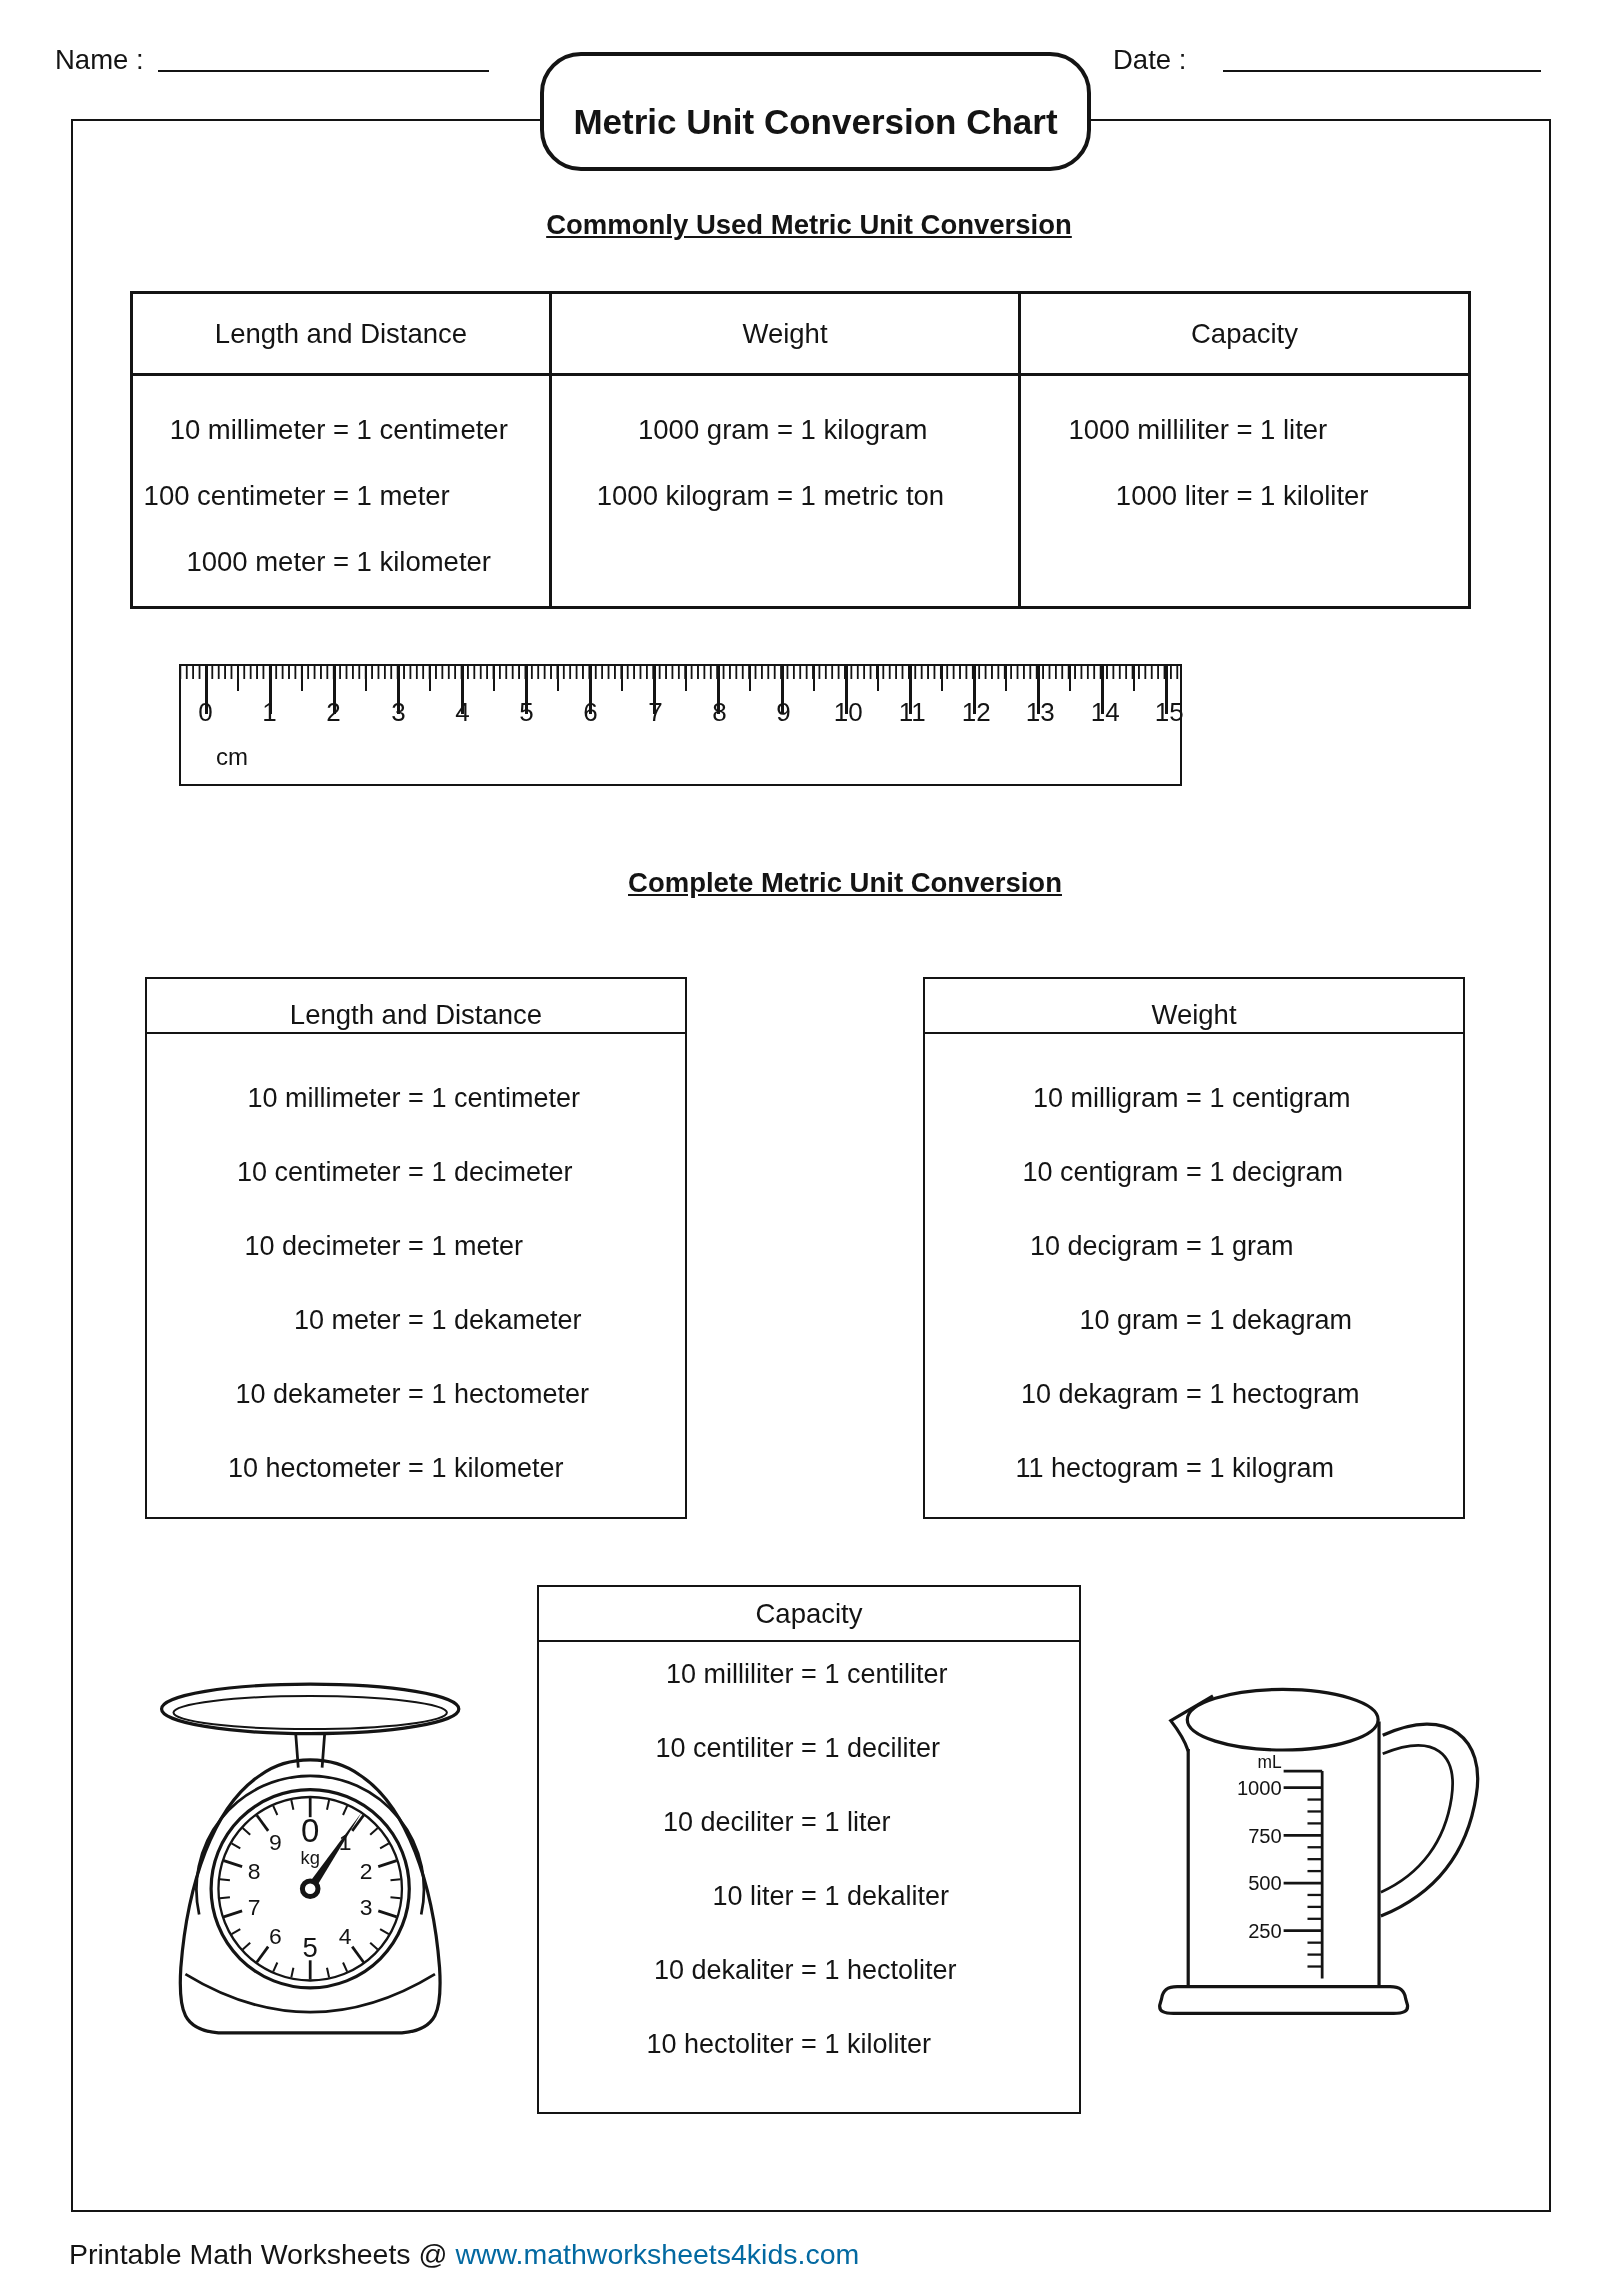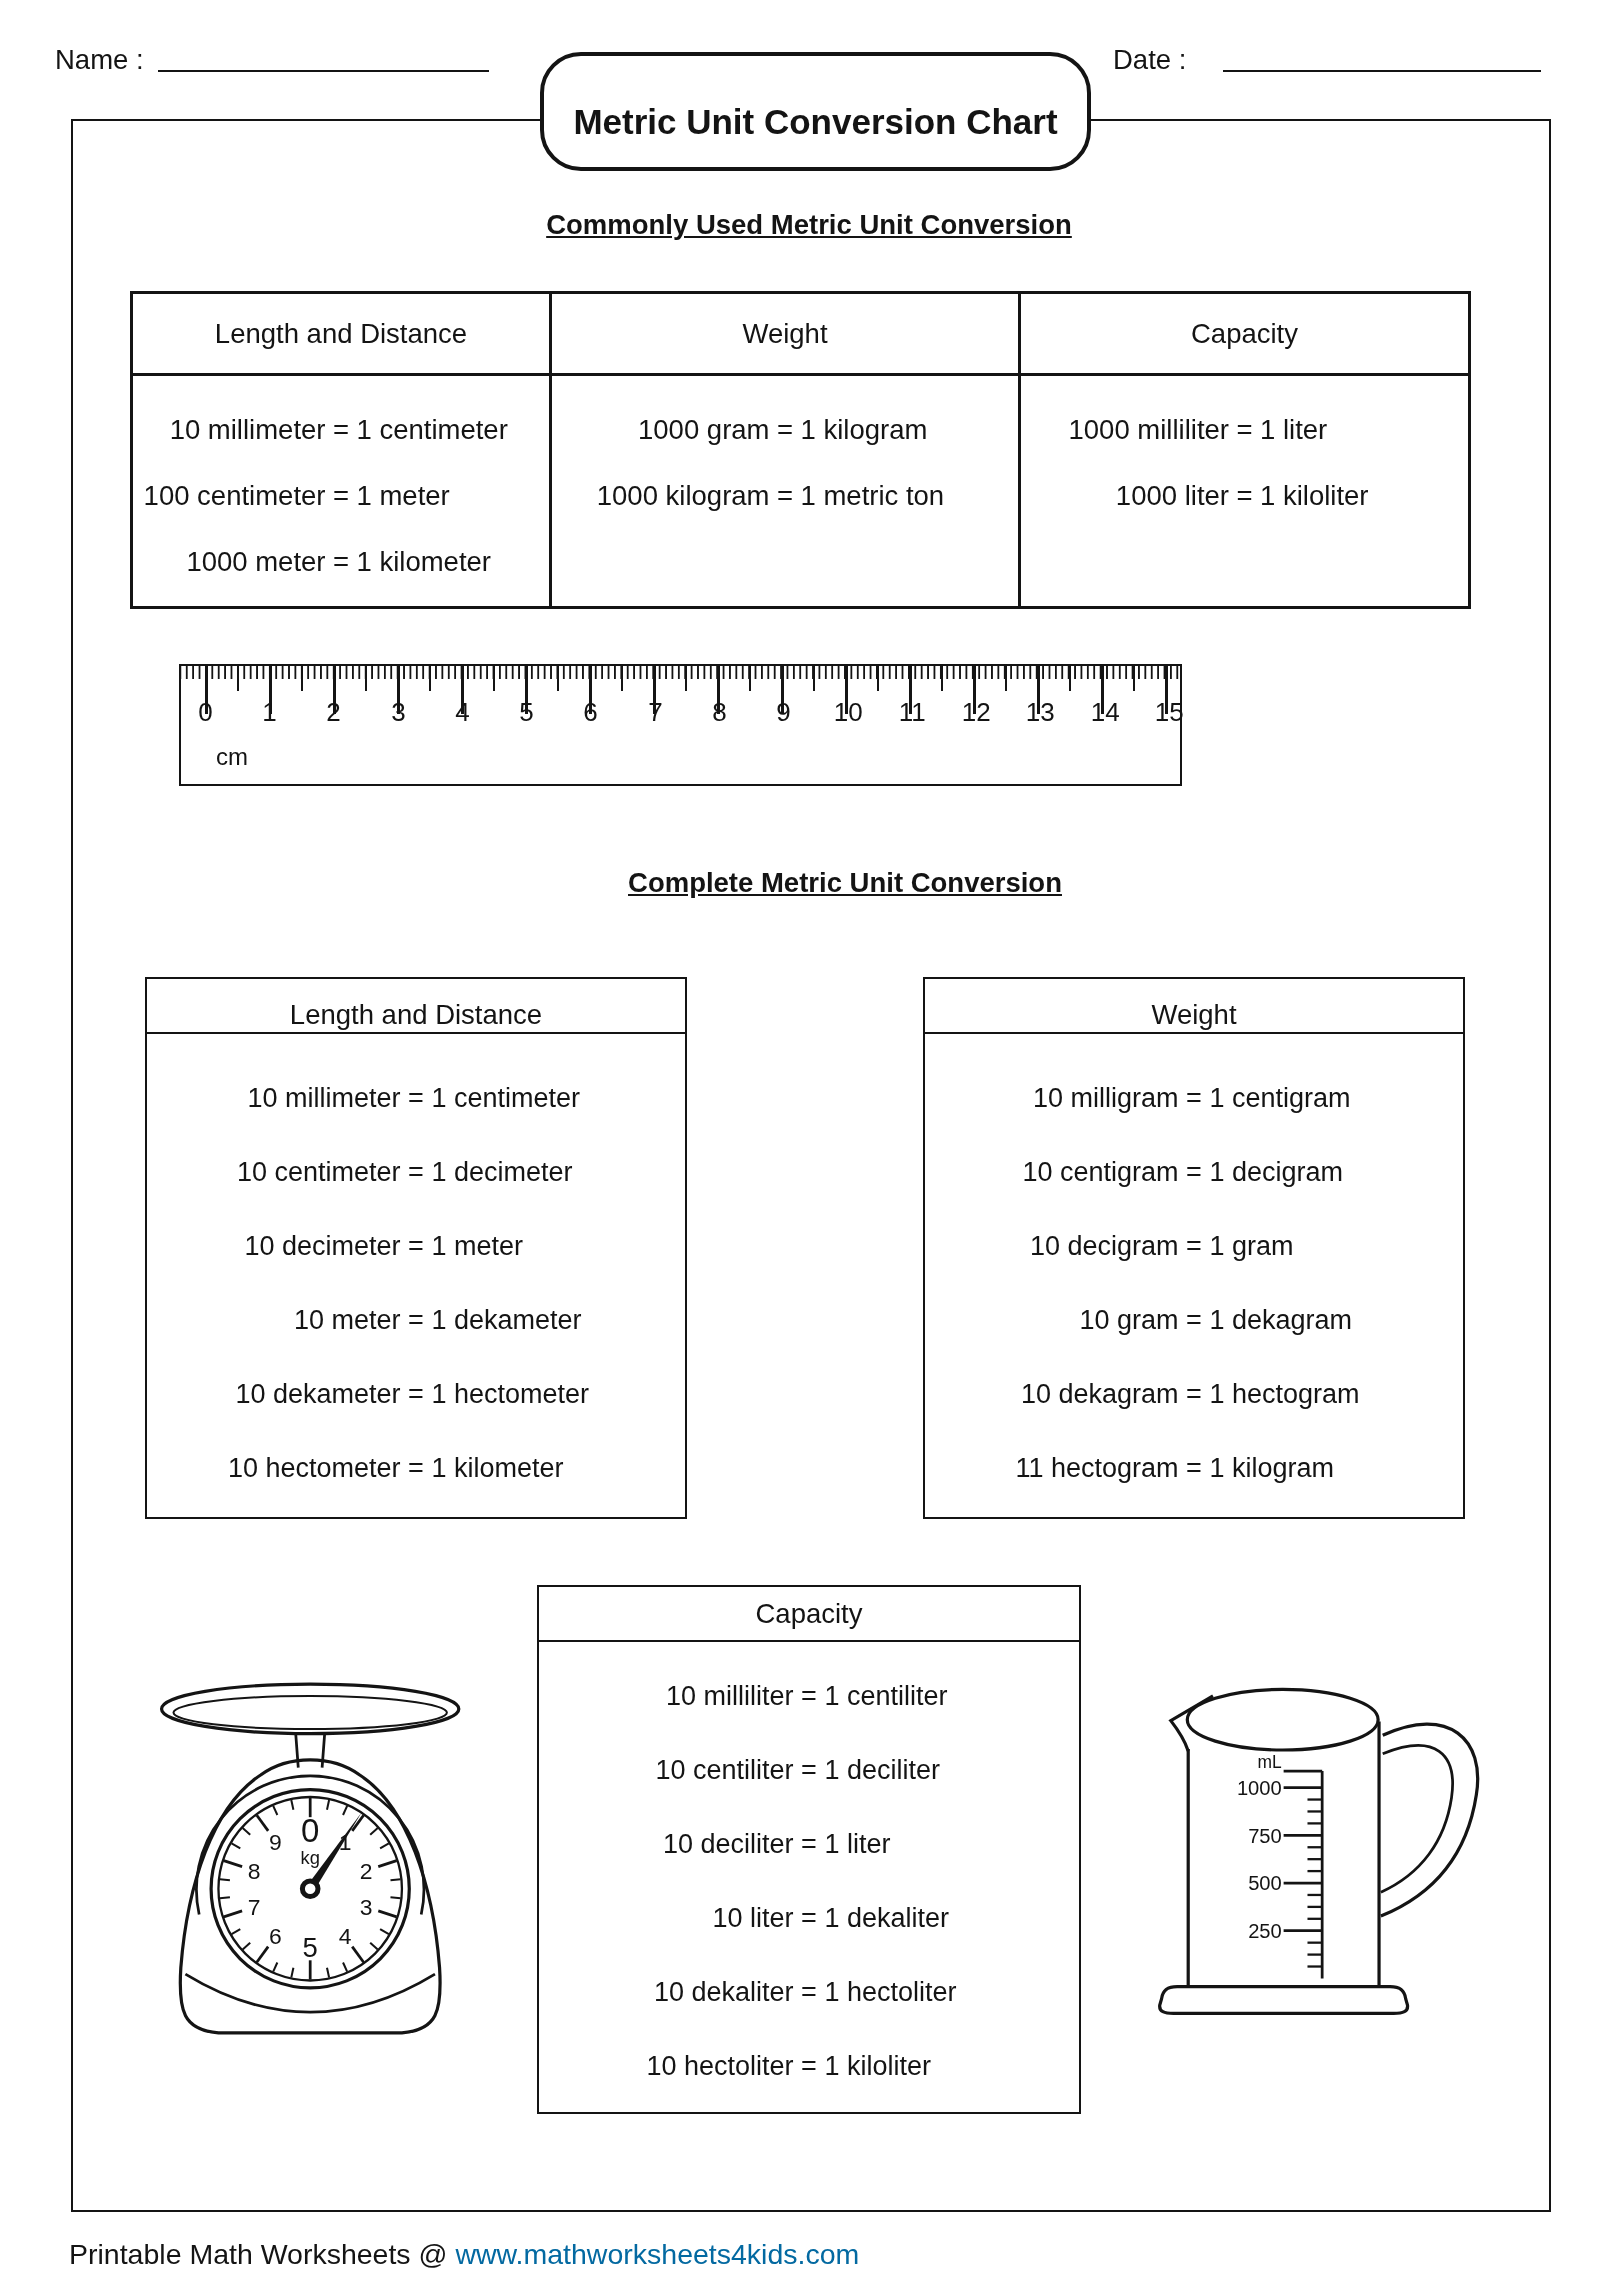--- a/index.html
+++ b/index.html
@@ -40,21 +40,21 @@
   .conv-box{border:2.8px solid #141414;box-sizing:border-box;background:#fff;}
   .conv-box .bx-h{height:55px;border-bottom:2.8px solid #141414;display:flex;justify-content:center;font-size:27.5px;box-sizing:border-box;}
   .bx-h.tight{align-items:flex-end;padding-bottom:0.9px;}
   .bx-h.mid{align-items:center;}
   .bx-body{display:flex;flex-direction:column;}
   .bx-body .eq-row{font-size:27px;}
   .box-len{left:145px;top:977px;width:542px;height:542px;}
   .box-wt{left:923px;top:977px;width:542px;height:542px;}
   .box-cap{left:537px;top:1585px;width:544px;height:529px;}
   .box-len .bx-body,.box-wt .bx-body{padding-top:43px;gap:32px;}
-  .box-cap .bx-body{padding-top:33px;gap:32px;}
+  .box-cap .bx-body{padding-top:11px;gap:32px;}
   
   .fig{left:0;top:0;}
   svg text{font-family:"Liberation Sans",sans-serif;fill:#141414;}
   
   .footer{left:69px;top:2238px;font-size:28.5px;}
   .footer a{color:#0369a1;text-decoration:none;}
 </style>
 </head>
 <body>
 

